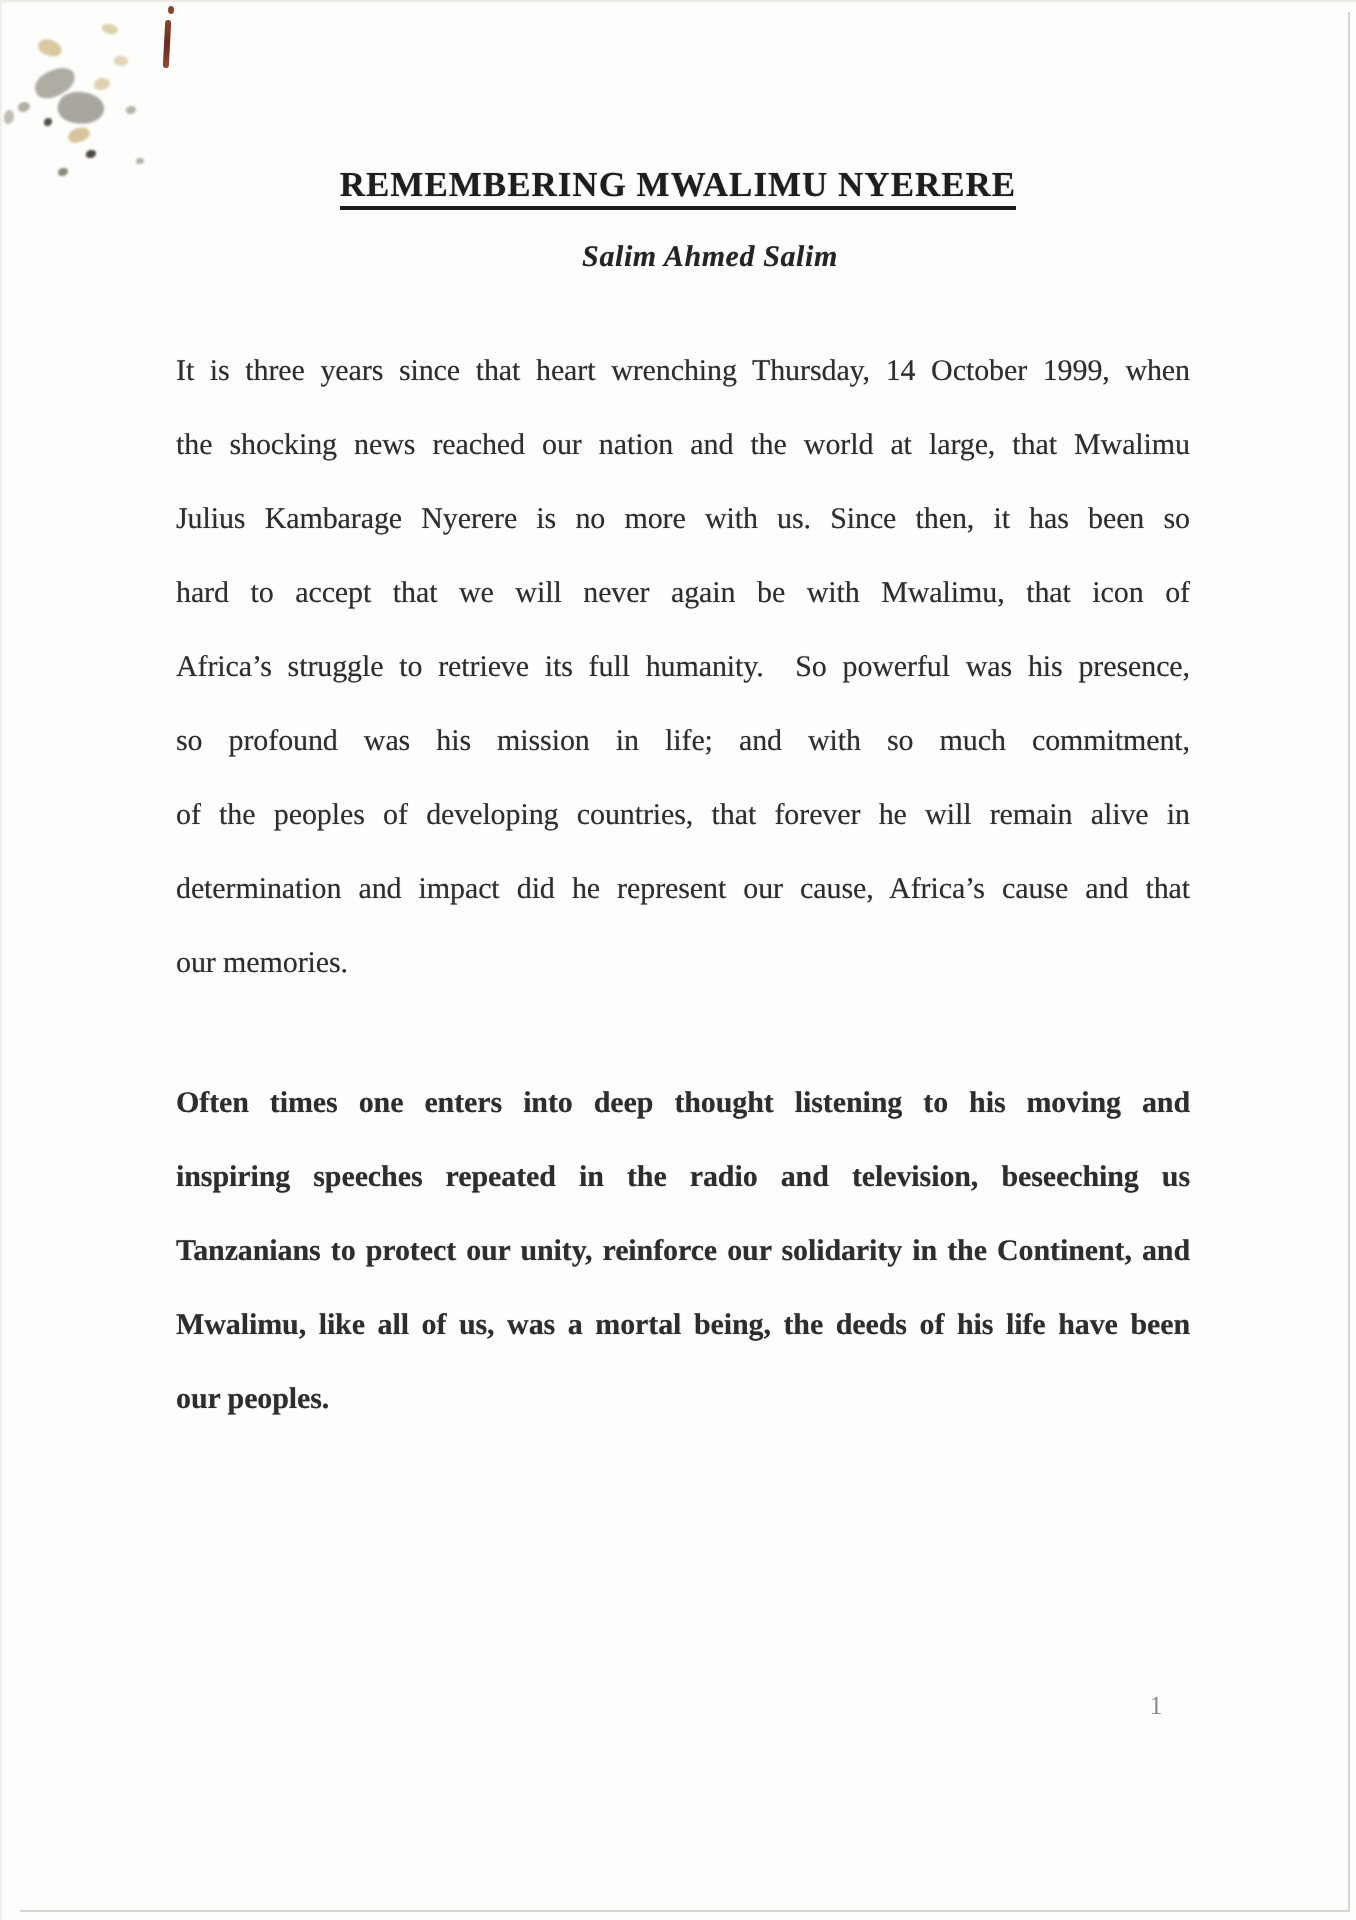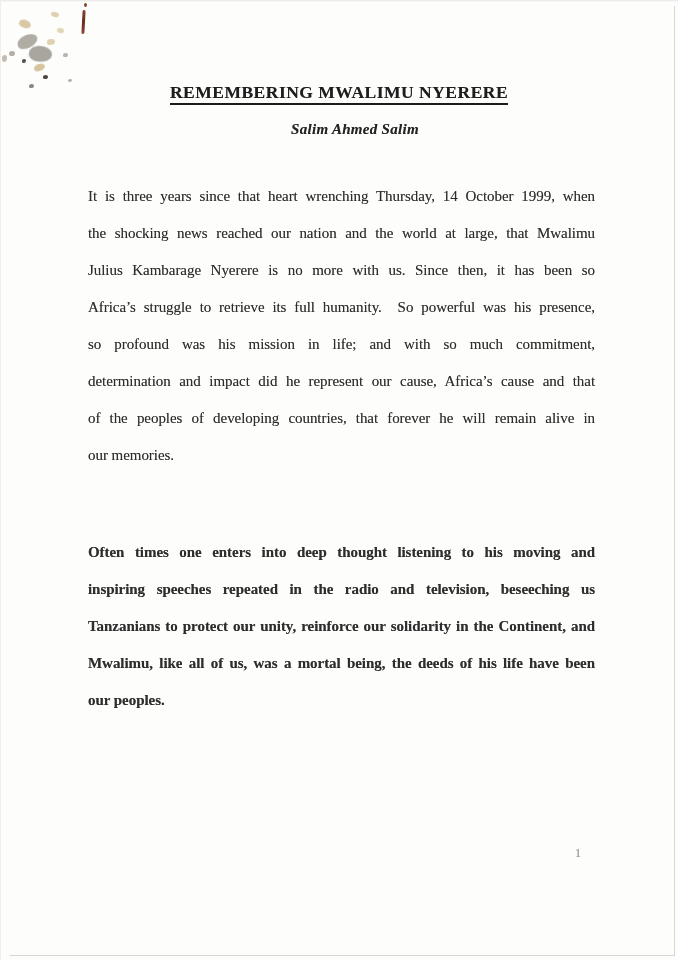--- a/index.html
+++ b/index.html
@@ -48,21 +48,21 @@
     text-shadow:0 0 0.6px rgba(40,40,40,.55);
   }
   .author-row { position:absolute; top:120px; left:16px; width:100%; text-align:center; }
   .author-text {
     display:inline-block; font-size:15px; font-weight:bold; font-style:italic;
     color:#242424; letter-spacing:0.3px; text-shadow:0 0 0.5px rgba(40,40,40,.5);
   }
 
   
   .para { position:absolute; left:88px; width:507px; }
-  .p1 { top:178px; }
+  .p1 { top:168px; }
   .p2 { top:534px;font-weight:bold; }
   .line {
     height:37px; line-height:37px; font-size:15px; letter-spacing:-0.05px;
     text-align:justify; text-align-last:justify; white-space:nowrap;
     color:#2d2d2d; text-shadow:0 0 0.5px rgba(55,55,55,.5);
   }
   .line.last { text-align-last:left; }
 
   .page-number { position:absolute; left:571px; top:845px; width:14px; font-size:13px; color:#8b8b8b; text-align:center; }
 </style>
@@ -103,24 +103,25 @@
   </div>
 
   <div class="author-row">
     <span class="author-text">Salim Ahmed Salim</span>
   </div>
 
   <div class="para p1">
     <div class="line">It is three years since that heart wrenching Thursday, 14 October 1999, when</div>
     <div class="line">the shocking news reached our nation and the world at large, that Mwalimu</div>
     <div class="line">Julius Kambarage Nyerere is no more with us. Since then, it has been so</div>
+    <div class="line">hard to accept that we will never again be with Mwalimu, that icon of</div>
     <div class="line">Africa’s struggle to retrieve its full humanity.&nbsp; So powerful was his presence,</div>
     <div class="line">so profound was his mission in life; and with so much commitment,</div>
+    <div class="line">of the peoples of developing countries, that forever he will remain alive in</div>
     <div class="line">determination and impact did he represent our cause, Africa’s cause and that</div>
-    <div class="line">of the peoples of developing countries, that forever he will remain alive in</div>
     <div class="line last">our memories.</div>
   </div>
 
   <div class="para p2">
     <div class="line">Often times one enters into deep thought listening to his moving and</div>
     <div class="line">inspiring speeches repeated in the radio and television, beseeching us</div>
     <div class="line">Tanzanians to protect our unity, reinforce our solidarity in the Continent, and</div>
     <div class="line">Mwalimu, like all of us, was a mortal being, the deeds of his life have been</div>
     <div class="line last">our peoples.</div>
   </div>

